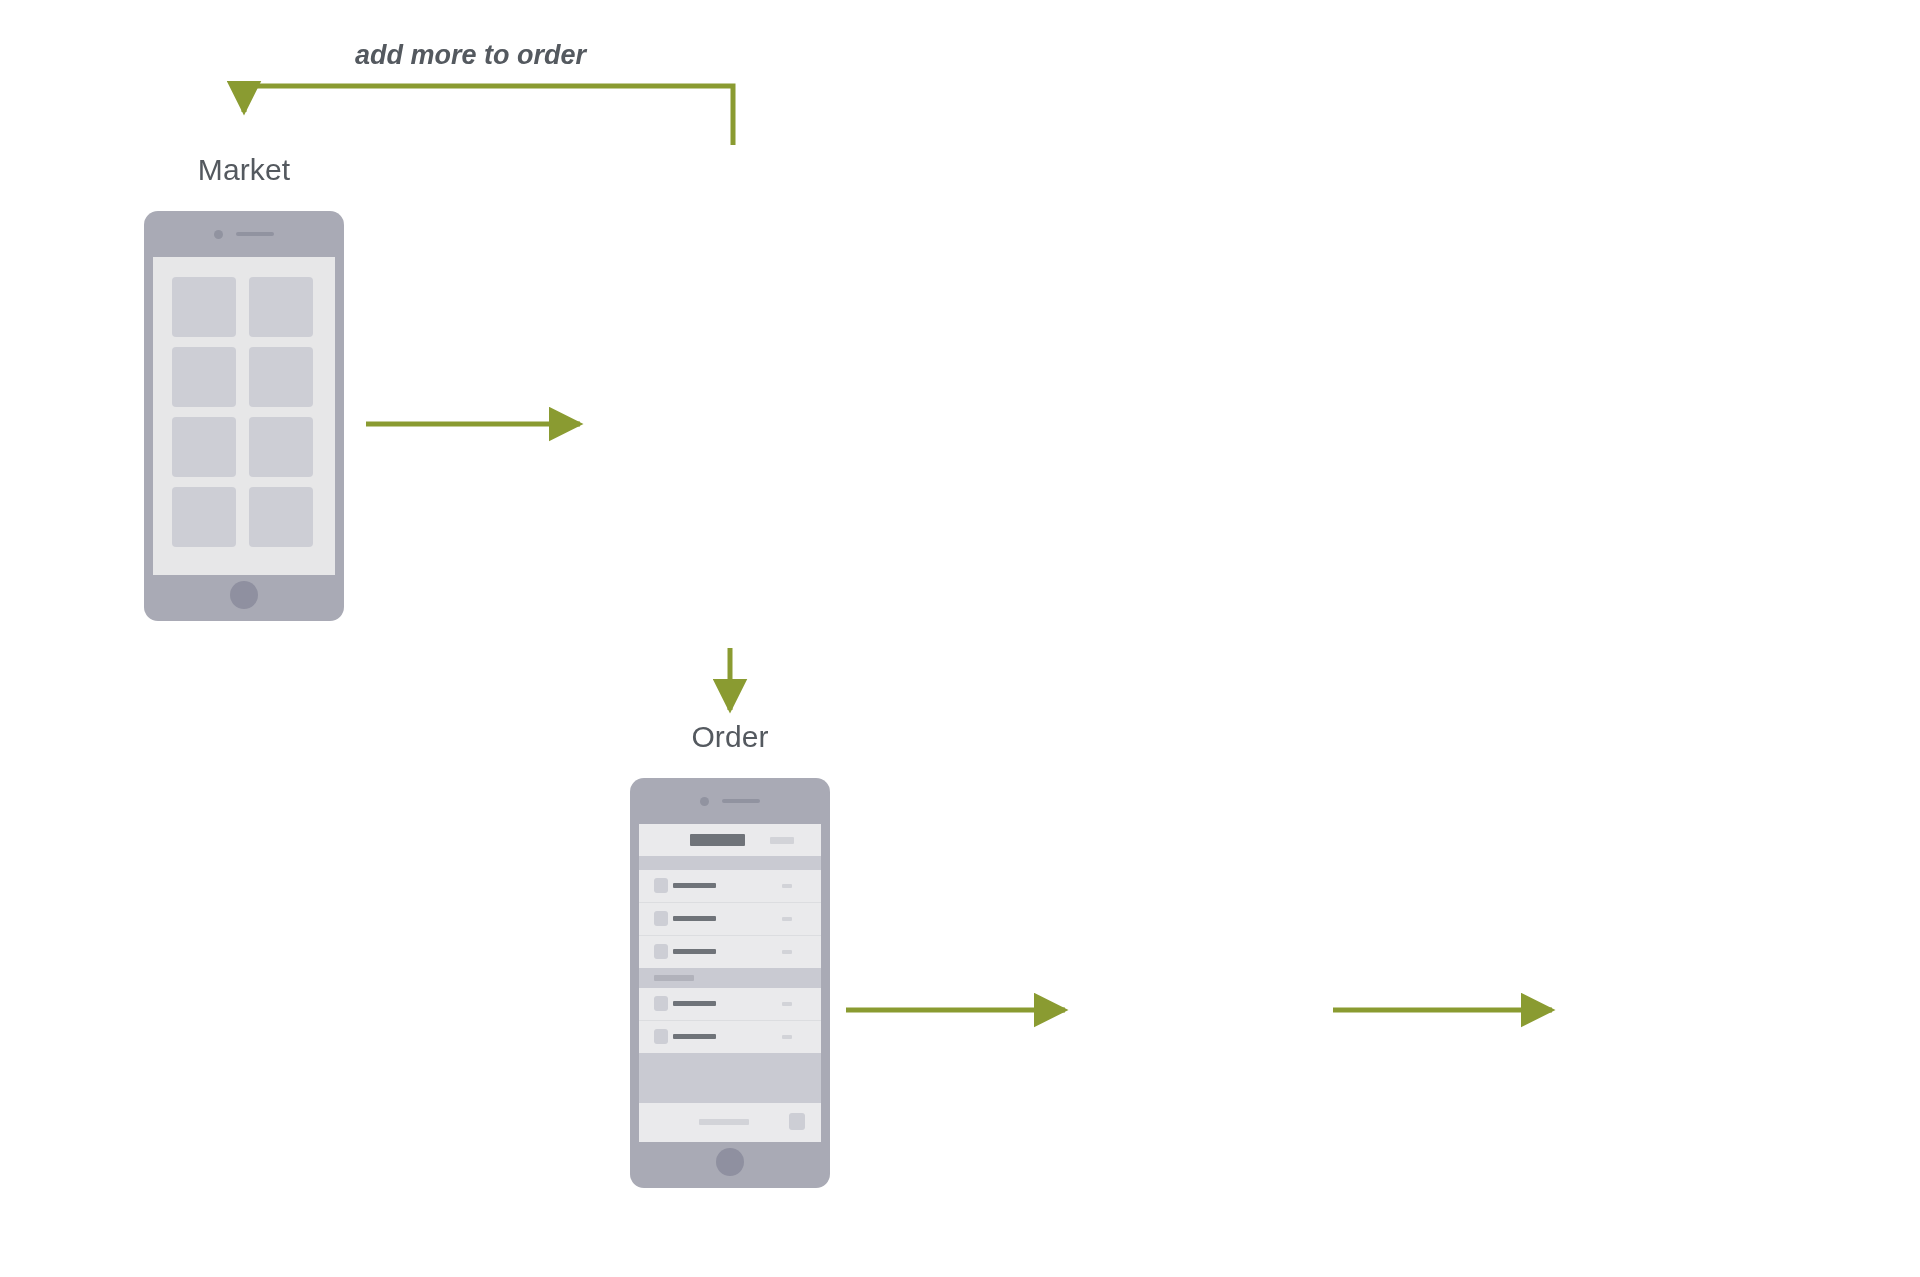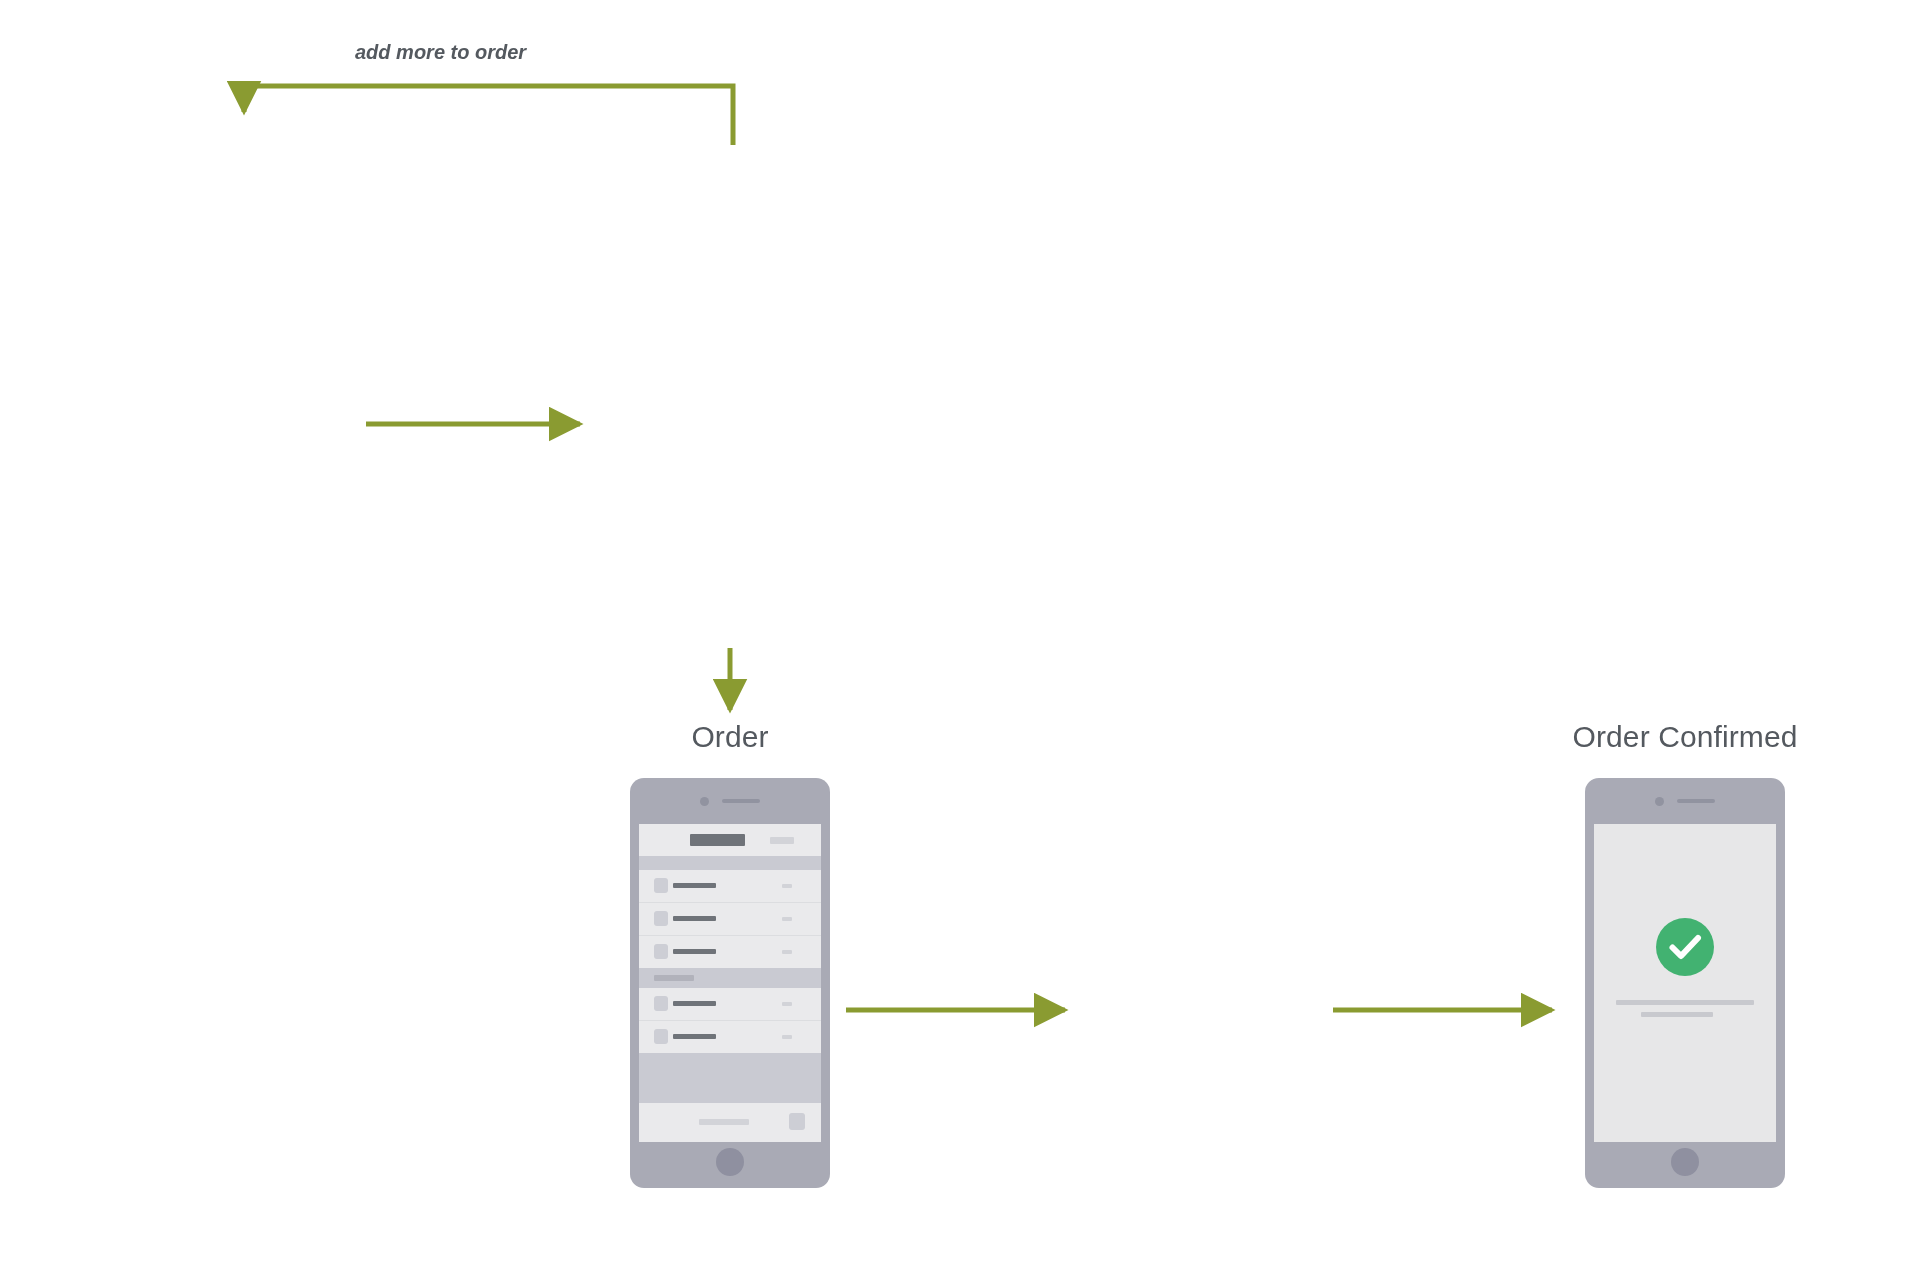--- a/index.html
+++ b/index.html
@@ -132,21 +132,21 @@
   
   #arrows {
     position: absolute;
     left: 0; top: 0;
     width: 1920px;
     height: 1277px;
     pointer-events: none;
   }
   .edge-label {
     position: absolute;
-    font-size: 20px;
+    font-size: 27px;
     font-style: italic;
     font-weight: 700;
     color: #54595f;
     white-space: nowrap;
     line-height: 1;
   }
 </style>
 </head>
 <body>
 
@@ -175,108 +175,108 @@
       <path d="M 846 1010 L 1065 1010" fill="none" stroke="#8a9b31" stroke-width="5" marker-end="url(#ah)"></path>
     </g>
 
     <g>
       <path d="M 1333 1010 L 1552 1010" fill="none" stroke="#8a9b31" stroke-width="5" marker-end="url(#ah)"></path>
     </g>
   </svg>
 
   <div class="edge-label" style="left:355px; top:42px;">add more to order</div>
 
-
-
-  <div class="node" style="left:630px; top:722px; width:200px;">
-    <div class="node-label">Order</div>
+  <div class="node" style="left:144px; top:155px; width:200px;">
+    <div class="node-label">Market</div>
 
     <div class="phone" style="margin-top:26px; width:200px; height:410px;">
       <div class="bezel-top" style="height:46px;">
         <div class="cam-dot"></div>
         <div class="speaker-bar"></div>
       </div>
 
-      <div class="screen" style="left:9px; top:46px; width:182px; height:318px; background:#c9cad2;">
-
-        <div class="row-strip" style="left:0; top:0; width:182px; height:32px;">
-          <div class="bar dark" style="left:51px; top:10px; width:55px; height:12px;"></div>
-          <div class="bar light" style="left:131px; top:13px; width:24px; height:7px;"></div>
-        </div>
-
-        <div class="band" style="left:0; top:32px; width:182px; height:14px;"></div>
-
-        <div class="row-strip" style="left:0; top:46px; width:182px; height:32px;">
-          <div class="thumb-sq" style="left:15px; top:8px; width:14px; height:15px;"></div>
-          <div class="bar dark" style="left:34px; top:13px; width:43px; height:5px;"></div>
-          <div class="bar light" style="left:143px; top:14px; width:10px; height:4px;"></div>
-        </div>
-        <div class="row-sep" style="left:0; top:78px; width:182px;"></div>
-
-        <div class="row-strip" style="left:0; top:79px; width:182px; height:32px;">
-          <div class="thumb-sq" style="left:15px; top:8px; width:14px; height:15px;"></div>
-          <div class="bar dark" style="left:34px; top:13px; width:43px; height:5px;"></div>
-          <div class="bar light" style="left:143px; top:14px; width:10px; height:4px;"></div>
-        </div>
-        <div class="row-sep" style="left:0; top:111px; width:182px;"></div>
-
-        <div class="row-strip" style="left:0; top:112px; width:182px; height:32px;">
-          <div class="thumb-sq" style="left:15px; top:8px; width:14px; height:15px;"></div>
-          <div class="bar dark" style="left:34px; top:13px; width:43px; height:5px;"></div>
-          <div class="bar light" style="left:143px; top:14px; width:10px; height:4px;"></div>
-        </div>
-
-        <div class="band" style="left:0; top:144px; width:182px; height:20px;">
-          <div class="bar" style="left:15px; top:7px; width:40px; height:6px; background:#b1b2bb;"></div>
-        </div>
-
-        <div class="row-strip" style="left:0; top:164px; width:182px; height:32px;">
-          <div class="thumb-sq" style="left:15px; top:8px; width:14px; height:15px;"></div>
-          <div class="bar dark" style="left:34px; top:13px; width:43px; height:5px;"></div>
-          <div class="bar light" style="left:143px; top:14px; width:10px; height:4px;"></div>
-        </div>
-        <div class="row-sep" style="left:0; top:196px; width:182px;"></div>
-
-        <div class="row-strip" style="left:0; top:197px; width:182px; height:32px;">
-          <div class="thumb-sq" style="left:15px; top:8px; width:14px; height:15px;"></div>
-          <div class="bar dark" style="left:34px; top:13px; width:43px; height:5px;"></div>
-          <div class="bar light" style="left:143px; top:14px; width:10px; height:4px;"></div>
-        </div>
-
-        <div class="band" style="left:0; top:229px; width:182px; height:50px;"></div>
-
-        <div class="row-strip" style="left:0; top:279px; width:182px; height:39px;">
-          <div class="bar light" style="left:60px; top:16px; width:50px; height:6px;"></div>
-          <div class="thumb-sq" style="left:150px; top:10px; width:16px; height:17px;"></div>
-        </div>
+      <div class="screen" style="left:9px; top:46px; width:182px; height:318px;">
+
+        <div class="tile" style="left:19px;  top:20px;  width:64px; height:60px;"></div>
+        <div class="tile" style="left:96px;  top:20px;  width:64px; height:60px;"></div>
+        <div class="tile" style="left:19px;  top:90px;  width:64px; height:60px;"></div>
+        <div class="tile" style="left:96px;  top:90px;  width:64px; height:60px;"></div>
+        <div class="tile" style="left:19px;  top:160px; width:64px; height:60px;"></div>
+        <div class="tile" style="left:96px;  top:160px; width:64px; height:60px;"></div>
+        <div class="tile" style="left:19px;  top:230px; width:64px; height:60px;"></div>
+        <div class="tile" style="left:96px;  top:230px; width:64px; height:60px;"></div>
       </div>
 
       <div class="home-btn" style="left:50%; margin-left:-14px; bottom:12px; width:28px; height:28px;"></div>
     </div>
   </div>
 
 
-  <div class="node" style="left:1585px; top:722px; width:200px;">
-    <div class="node-label" style="margin-left:-60px; width:320px;">Order Confirmed</div>
+  <div class="node" style="left:630px; top:722px; width:200px;">
+    <div class="node-label">Order</div>
 
     <div class="phone" style="margin-top:26px; width:200px; height:410px;">
       <div class="bezel-top" style="height:46px;">
         <div class="cam-dot"></div>
         <div class="speaker-bar"></div>
       </div>
 
-      <div class="screen" style="left:9px; top:46px; width:182px; height:318px;">
-
-        <div class="check-circle" style="left:50%; margin-left:-29px; top:94px; width:58px; height:58px;">
-          <svg width="58" height="58" viewBox="0 0 58 58" aria-hidden="true">
-            <path d="M16.5 29.5 L25 38 L42 20" fill="none" stroke="#ffffff" stroke-width="6" stroke-linecap="round" stroke-linejoin="round"></path>
-          </svg>
-        </div>
-
-        <div class="bar faint" style="left:22px; top:176px; width:138px; height:5px;"></div>
-        <div class="bar faint" style="left:47px; top:188px; width:72px; height:5px;"></div>
+      <div class="screen" style="left:9px; top:46px; width:182px; height:318px; background:#c9cad2;">
+
+        <div class="row-strip" style="left:0; top:0; width:182px; height:32px;">
+          <div class="bar dark" style="left:51px; top:10px; width:55px; height:12px;"></div>
+          <div class="bar light" style="left:131px; top:13px; width:24px; height:7px;"></div>
+        </div>
+
+        <div class="band" style="left:0; top:32px; width:182px; height:14px;"></div>
+
+        <div class="row-strip" style="left:0; top:46px; width:182px; height:32px;">
+          <div class="thumb-sq" style="left:15px; top:8px; width:14px; height:15px;"></div>
+          <div class="bar dark" style="left:34px; top:13px; width:43px; height:5px;"></div>
+          <div class="bar light" style="left:143px; top:14px; width:10px; height:4px;"></div>
+        </div>
+        <div class="row-sep" style="left:0; top:78px; width:182px;"></div>
+
+        <div class="row-strip" style="left:0; top:79px; width:182px; height:32px;">
+          <div class="thumb-sq" style="left:15px; top:8px; width:14px; height:15px;"></div>
+          <div class="bar dark" style="left:34px; top:13px; width:43px; height:5px;"></div>
+          <div class="bar light" style="left:143px; top:14px; width:10px; height:4px;"></div>
+        </div>
+        <div class="row-sep" style="left:0; top:111px; width:182px;"></div>
+
+        <div class="row-strip" style="left:0; top:112px; width:182px; height:32px;">
+          <div class="thumb-sq" style="left:15px; top:8px; width:14px; height:15px;"></div>
+          <div class="bar dark" style="left:34px; top:13px; width:43px; height:5px;"></div>
+          <div class="bar light" style="left:143px; top:14px; width:10px; height:4px;"></div>
+        </div>
+
+        <div class="band" style="left:0; top:144px; width:182px; height:20px;">
+          <div class="bar" style="left:15px; top:7px; width:40px; height:6px; background:#b1b2bb;"></div>
+        </div>
+
+        <div class="row-strip" style="left:0; top:164px; width:182px; height:32px;">
+          <div class="thumb-sq" style="left:15px; top:8px; width:14px; height:15px;"></div>
+          <div class="bar dark" style="left:34px; top:13px; width:43px; height:5px;"></div>
+          <div class="bar light" style="left:143px; top:14px; width:10px; height:4px;"></div>
+        </div>
+        <div class="row-sep" style="left:0; top:196px; width:182px;"></div>
+
+        <div class="row-strip" style="left:0; top:197px; width:182px; height:32px;">
+          <div class="thumb-sq" style="left:15px; top:8px; width:14px; height:15px;"></div>
+          <div class="bar dark" style="left:34px; top:13px; width:43px; height:5px;"></div>
+          <div class="bar light" style="left:143px; top:14px; width:10px; height:4px;"></div>
+        </div>
+
+        <div class="band" style="left:0; top:229px; width:182px; height:50px;"></div>
+
+        <div class="row-strip" style="left:0; top:279px; width:182px; height:39px;">
+          <div class="bar light" style="left:60px; top:16px; width:50px; height:6px;"></div>
+          <div class="thumb-sq" style="left:150px; top:10px; width:16px; height:17px;"></div>
+        </div>
       </div>
 
       <div class="home-btn" style="left:50%; margin-left:-14px; bottom:12px; width:28px; height:28px;"></div>
     </div>
   </div>
 
+
+
 </div>
 
 </body></html>

